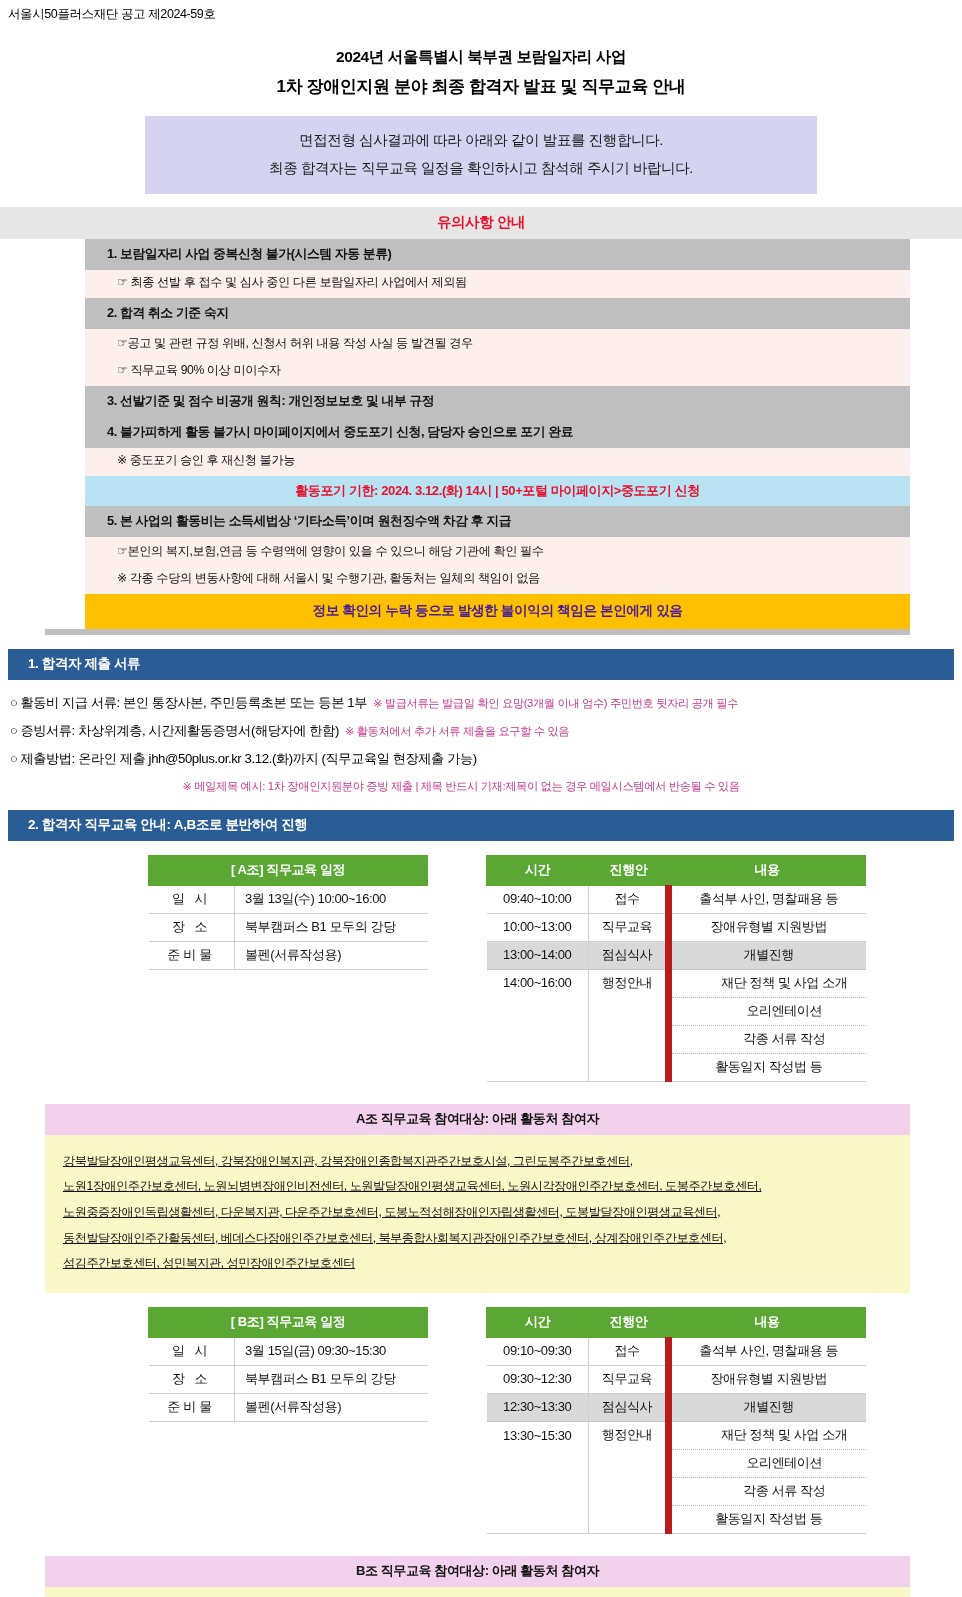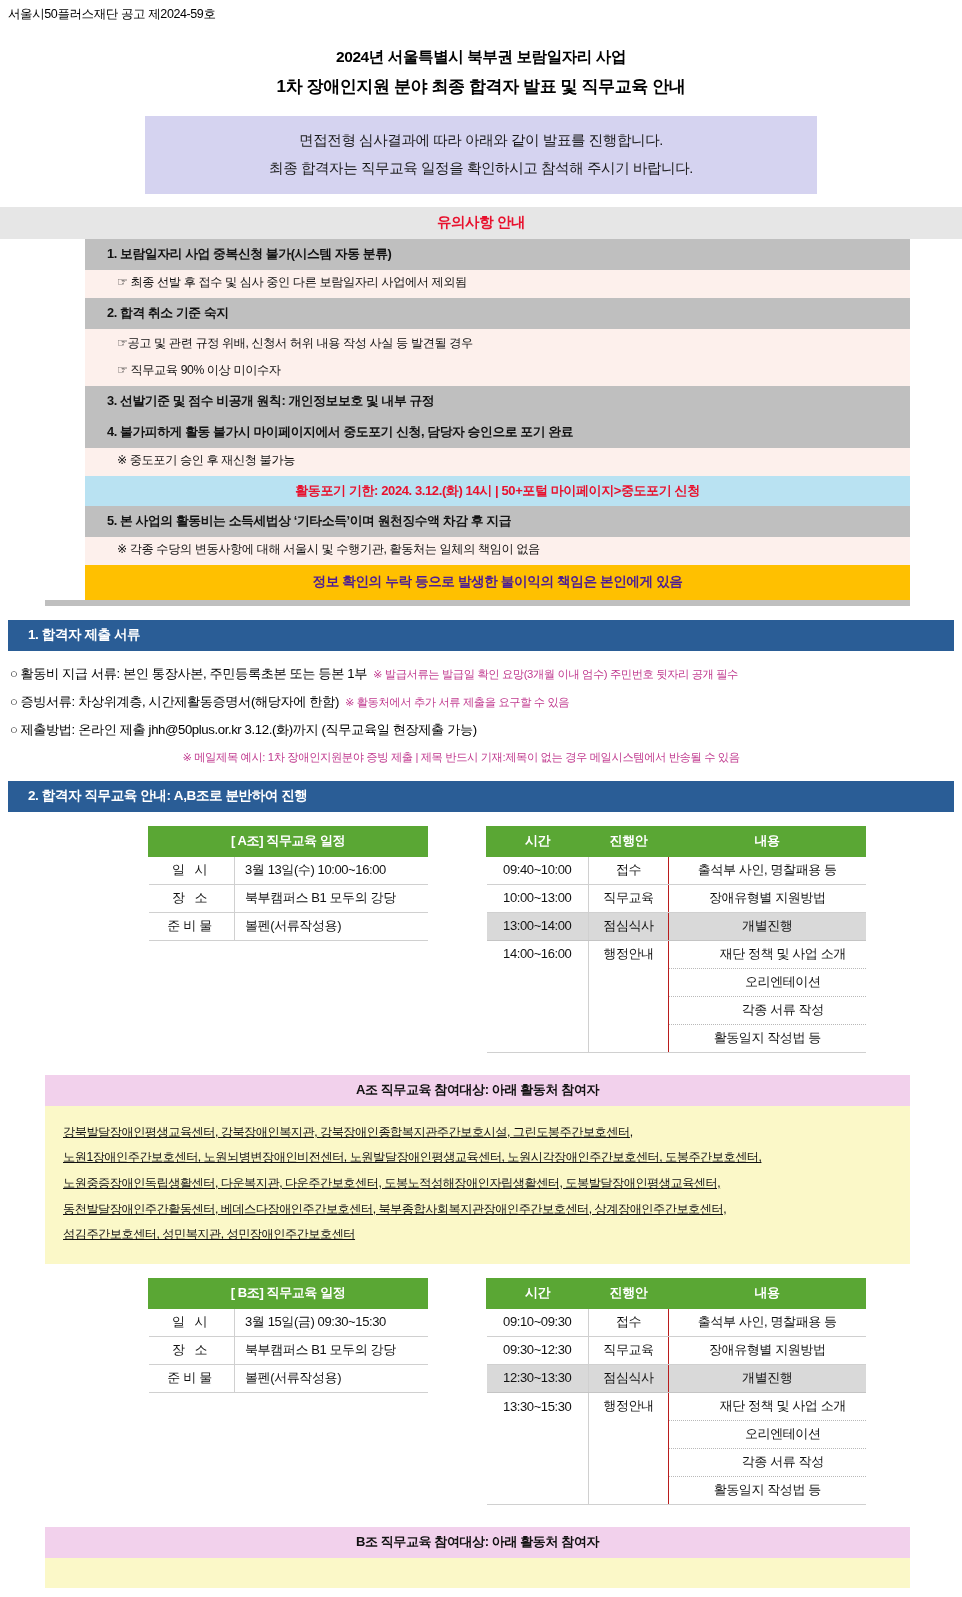--- a/index.html
+++ b/index.html
@@ -178,21 +178,21 @@
     color: #111;
   }
   .tbl td.k {
     width: 86px;
     text-align: center;
     letter-spacing: 3px;
     border-right: 1px solid #d0d0d0;
   }
   .tbl td.v { text-align: left; padding-left: 10px; }
   .tbl td.c-time { width: 102px; border-right: 1px solid #d0d0d0; }
-  .tbl td.c-prog { width: 80px; border-right: 1px solid #b91c1c; }
+  .tbl td.c-prog { width: 80px; border-right: 7px solid #b91c1c; }
   .tbl td.c-desc { }
   .tbl tr.gray td { background: #d9d9d9; border-bottom: 1px solid #c4c4c4; }
   .tbl td.nb { border-bottom: none; }
   .tbl td.dotted { border-bottom: 1px dotted #b9b9b9; padding-left: 31px; }
 
   
   .part-header {
     background: #f2d1ec;
     text-align: center;
     font-size: 13px;
@@ -245,20 +245,21 @@
   <div class="n-sub pad2">☞ 직무교육 90% 이상 미이수자</div>
 
   <div class="n-head">3. 선발기준 및 점수 비공개 원칙: 개인정보보호 및 내부 규정</div>
 
   <div class="n-head">4. 불가피하게 활동 불가시 마이페이지에서 중도포기 신청, 담당자 승인으로 포기 완료</div>
   <div class="n-sub pad2">※ 중도포기 승인 후 재신청 불가능</div>
 
   <div class="n-blue">활동포기 기한: 2024. 3.12.(화) 14시 | 50+포털 마이페이지&gt;중도포기 신청</div>
 
   <div class="n-head">5. 본 사업의 활동비는 소득세법상 ‘기타소득’이며 원천징수액 차감 후 지급</div>
+  <div class="n-sub">☞본인의 복지,보험,연금 등 수령액에 영향이 있을 수 있으니 해당 기관에 확인 필수</div>
   <div class="n-sub pad2">※ 각종 수당의 변동사항에 대해 서울시 및 수행기관, 활동처는 일체의 책임이 없음</div>
 
   <div class="n-yellow">정보 확인의 누락 등으로 발생한 불이익의 책임은 본인에게 있음</div>
 </div>
 
 <div class="sec-bar">1. 합격자 제출 서류</div>
 
 <div class="sub-list">
   <div class="sub-item">
     <span class="circ">○</span><span>활동비 지급 서류: 본인 통장사본, 주민등록초본 또는 등본 1부</span><span class="note">※ 발급서류는 발급일 확인 요망(3개월 이내 엄수) 주민번호 뒷자리 공개 필수</span>

